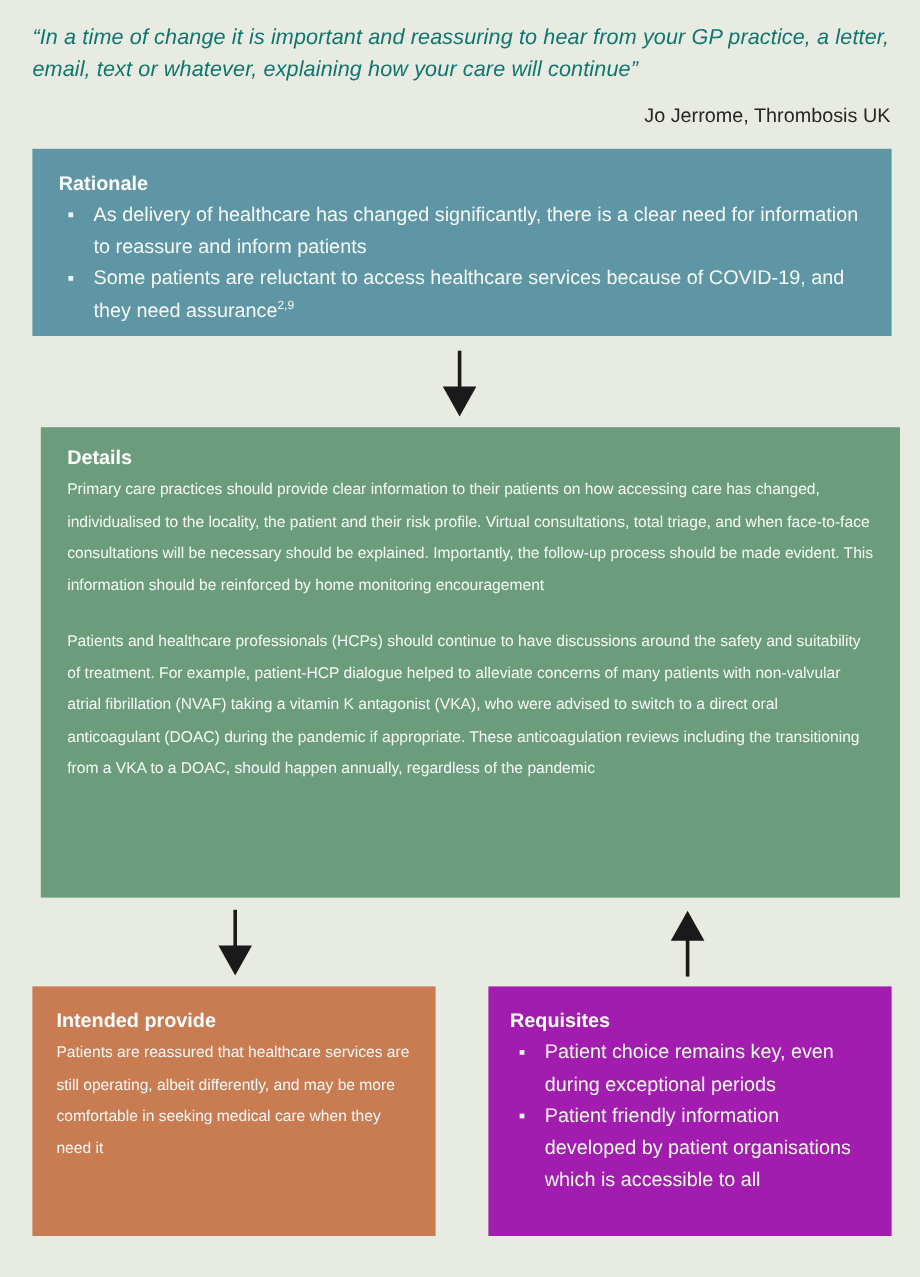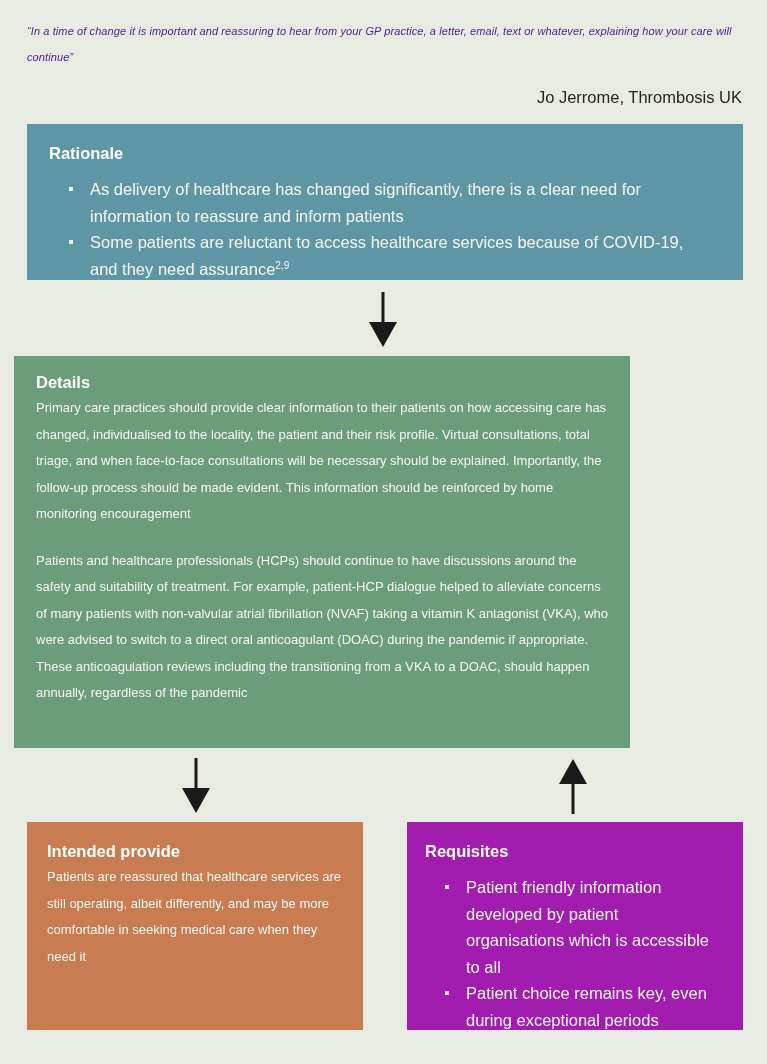--- a/index.html
+++ b/index.html
@@ -18,23 +18,23 @@
 
   
   .quote-wrap {
     position: absolute;
     left: 27px;
     top: 18px;
     width: 715px;
   }
   .quote-text {
     font-style: italic;
-    font-size: 11px;
+    font-size: 18px;
     line-height: 26px;
-    color: #4c1d95;
+    color: #0f766e;
     letter-spacing: 0.1px;
   }
   .quote-attrib {
     font-size: 16.5px;
     line-height: 26px;
     color: #262626;
     text-align: right;
     margin-top: 14px;
   }
 
@@ -56,21 +56,21 @@
     line-height: 26.5px;
     color: #f7f9f6;
     margin: 0;
   }
   .box-para + .box-para {
     margin-top: 20px;
   }
 
   ul.box-list {
     list-style: none;
-    margin: 12px;
+    margin: 0;
     padding: 0;
   }
   ul.box-list > li {
     position: relative;
     padding-left: 29px;
     font-size: 16.5px;
     line-height: 26.5px;
     color: #f7f9f6;
   }
   ul.box-list > li::before {
@@ -91,23 +91,23 @@
   
   #rationale-box {
     left: 27px;
     top: 124px;
     width: 716px;
     height: 156px;
     background: #5f96a6;
     padding: 18px 23px 10px 22px;
   }
   #details-box {
-    left: 14px;
+    left: 34px;
     top: 356px;
-    width: 616px;
+    width: 716px;
     height: 392px;
     background: #6b9d7c;
     padding: 15px 22px 10px 22px;
   }
   #benefit-box {
     left: 27px;
     top: 822px;
     width: 336px;
     height: 208px;
     background: #c97b51;
@@ -183,16 +183,16 @@
 </div>
 
 <div class="flow-box" id="benefit-box">
   <div class="box-title">Intended provide</div>
   <p class="box-para">Patients are reassured that healthcare services are still operating, albeit differently, and may be more comfortable in seeking medical care when they need it</p>
 </div>
 
 <div class="flow-box" id="requisites-box">
   <div class="box-title">Requisites</div>
   <ul class="box-list">
+    <li>Patient choice remains key, even during exceptional periods</li>
     <li>Patient friendly information developed by patient organisations which is accessible to all</li>
-    <li>Patient choice remains key, even during exceptional periods</li>
   </ul>
 </div>
 
 </body></html>

